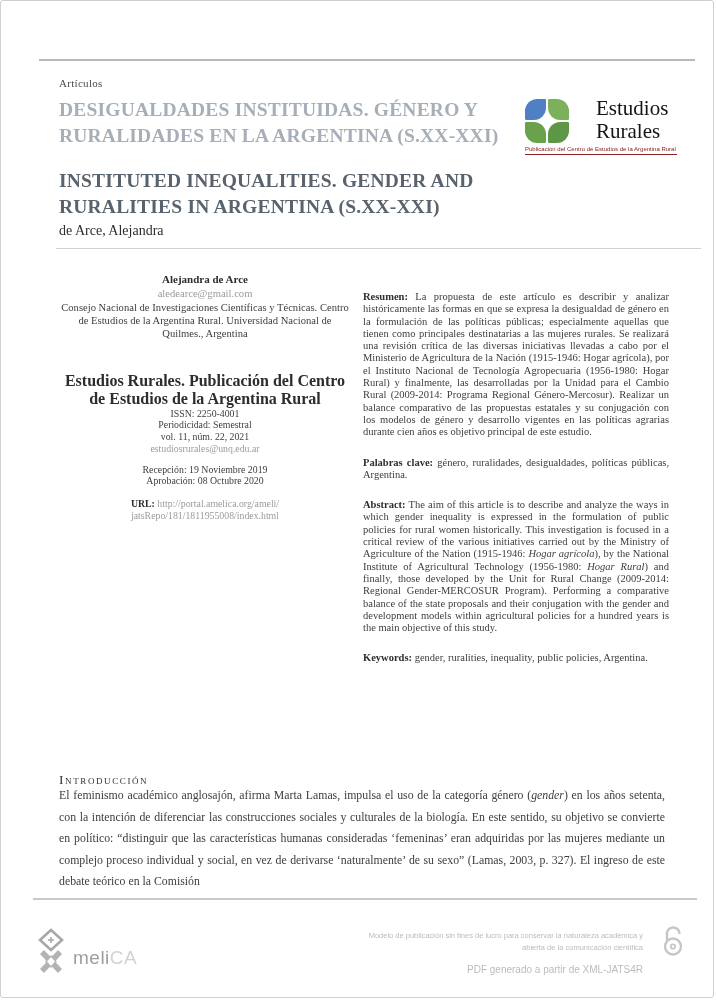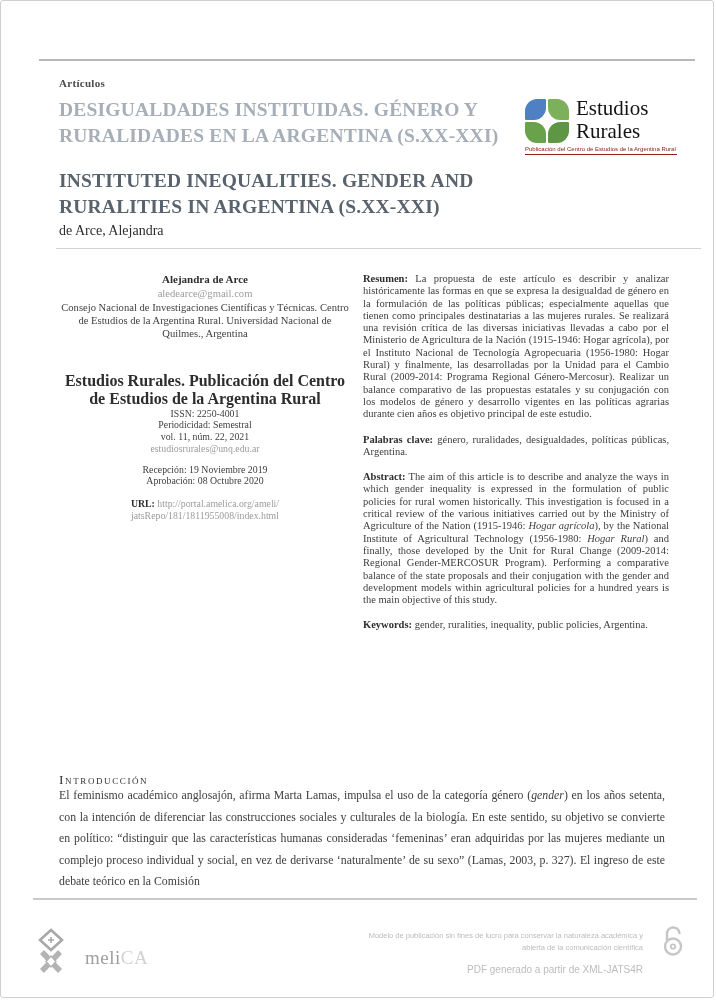--- a/index.html
+++ b/index.html
@@ -5,29 +5,29 @@
   html,body{margin:0;padding:0;background:#ffffff;}
   *{box-sizing:border-box;}
   #page{
     position:relative;width:714px;height:998px;margin:0;
     background:#fff;border:1px solid #cfcfcf;border-radius:3px;
     font-family:"Liberation Serif", serif;color:#3d3d3d;overflow:hidden;
   }
   .rule{position:absolute;background:#b8b8b8;}
   .top-rule{left:38px;top:58px;width:656px;height:2px;}
   .footer-rule{left:32px;top:897px;width:664px;height:2px;background:#c9c9c9;}
-  .section-label{position:absolute;left:58px;top:76px;font-size:11px;font-weight:bold;color:#4c4c4c;letter-spacing:.3px;}
+  .section-label{position:absolute;left:58px;top:76px;font-size:11px;font-weight:normal;color:#4c4c4c;letter-spacing:.3px;}
   .title-es{position:absolute;left:58px;top:96px;width:455px;font-size:19.5px;font-weight:bold;color:#a6aeb8;line-height:1.34;letter-spacing:.2px;}
   .title-en{position:absolute;left:58px;top:167px;width:440px;font-size:19.5px;font-weight:bold;color:#59636d;line-height:1.34;letter-spacing:.2px;}
   .author-line{position:absolute;left:58px;top:222px;font-size:14px;color:#2d2d2d;}
   .header-divider{position:absolute;left:55px;top:247px;width:645px;height:1px;background:#d2d2d2;}
 
   
   .logo{position:absolute;left:524px;top:96px;width:152px;}
-  .logo-top{display:flex;align-items:flex-start;}
+  .logo-top{display:flex;align-items:flex-start;gap:20px;}
   .leaves{display:grid;grid-template-columns:21px 21px;grid-template-rows:21px 21px;gap:2px;margin-top:2px;}
   .leaf{width:21px;height:21px;}
   .leaf.tl{border-radius:58% 6% 58% 6%;}
   .leaf.tr{border-radius:6% 58% 6% 58%;}
   .leaf.bl{border-radius:6% 58% 6% 58%;}
   .leaf.br{border-radius:58% 6% 58% 6%;}
   .logo-name{margin-left:7px;font-size:21px;line-height:1.08;color:#141414;font-weight:500;}
   .logo-tagline{margin-top:3px;font-size:6px;line-height:1.1;color:#8b2020;border-bottom:1.5px solid #8b2020;padding-bottom:1px;white-space:nowrap;overflow:hidden;font-family:"Liberation Sans",sans-serif;}
 
   
@@ -36,30 +36,30 @@
   .col-left p{margin:0;}
   .author-name{font-weight:bold;font-size:11px;color:#2d2d2d;}
   .gray-link{color:#9b9b9b;text-decoration:none;}
   .affiliation{margin-top:1px !important;}
   .journal-title{margin-top:31px !important;font-weight:bold;font-size:16px;line-height:1.12;color:#2d2d2d;}
   .jmeta{font-size:9.8px;line-height:1.2;}
   .dates{margin-top:9px !important;font-size:9.8px;line-height:1.2;}
   .urlblock{margin-top:11px !important;font-size:9.8px;line-height:1.2;}
   .urlblock b{color:#2d2d2d;}
   .url-link{display:block;}
-  .col-right p{margin:0 0 13px 0;}
+  .col-right p{margin:18px 0 13px 0;}
   .col-right .lbl{font-weight:bold;color:#2d2d2d;}
 
   
   .intro-heading{position:absolute;left:58px;top:751px;font-size:13.5px;font-variant:small-caps;letter-spacing:1.6px;color:#333;margin-top:20px;}
   .intro-par{position:absolute;left:58px;top:784px;width:606px;font-size:11.8px;line-height:21.6px;text-align:justify;color:#3d3d3d;}
 
   
   .amelica{position:absolute;left:30px;top:926px;display:flex;align-items:flex-end;}
-  .amelica-word{font-family:Liberation Serif, serif;font-size:19px;letter-spacing:.5px;margin-left:14px;margin-bottom:4px;}
+  .amelica-word{font-family:Liberation Sans, sans-serif;font-size:19px;letter-spacing:.5px;margin-left:2px;margin-bottom:4px;}
   .amelica-word .w1{color:#9e9e9e;}
   .amelica-word .w2{color:#d2d2d2;}
   .footer-note{position:absolute;left:290px;top:929px;width:352px;text-align:right;font-family:"Liberation Sans",sans-serif;font-size:7.5px;line-height:1.55;color:#bcbcbc;}
   .pdf-note{position:absolute;left:290px;top:963px;width:352px;text-align:right;font-family:"Liberation Sans",sans-serif;font-size:10px;color:#bcbcbc;}
   .oa-lock{position:absolute;left:659px;top:924px;}
 </style>
 </head>
 <body>
 
 <div id="page">

